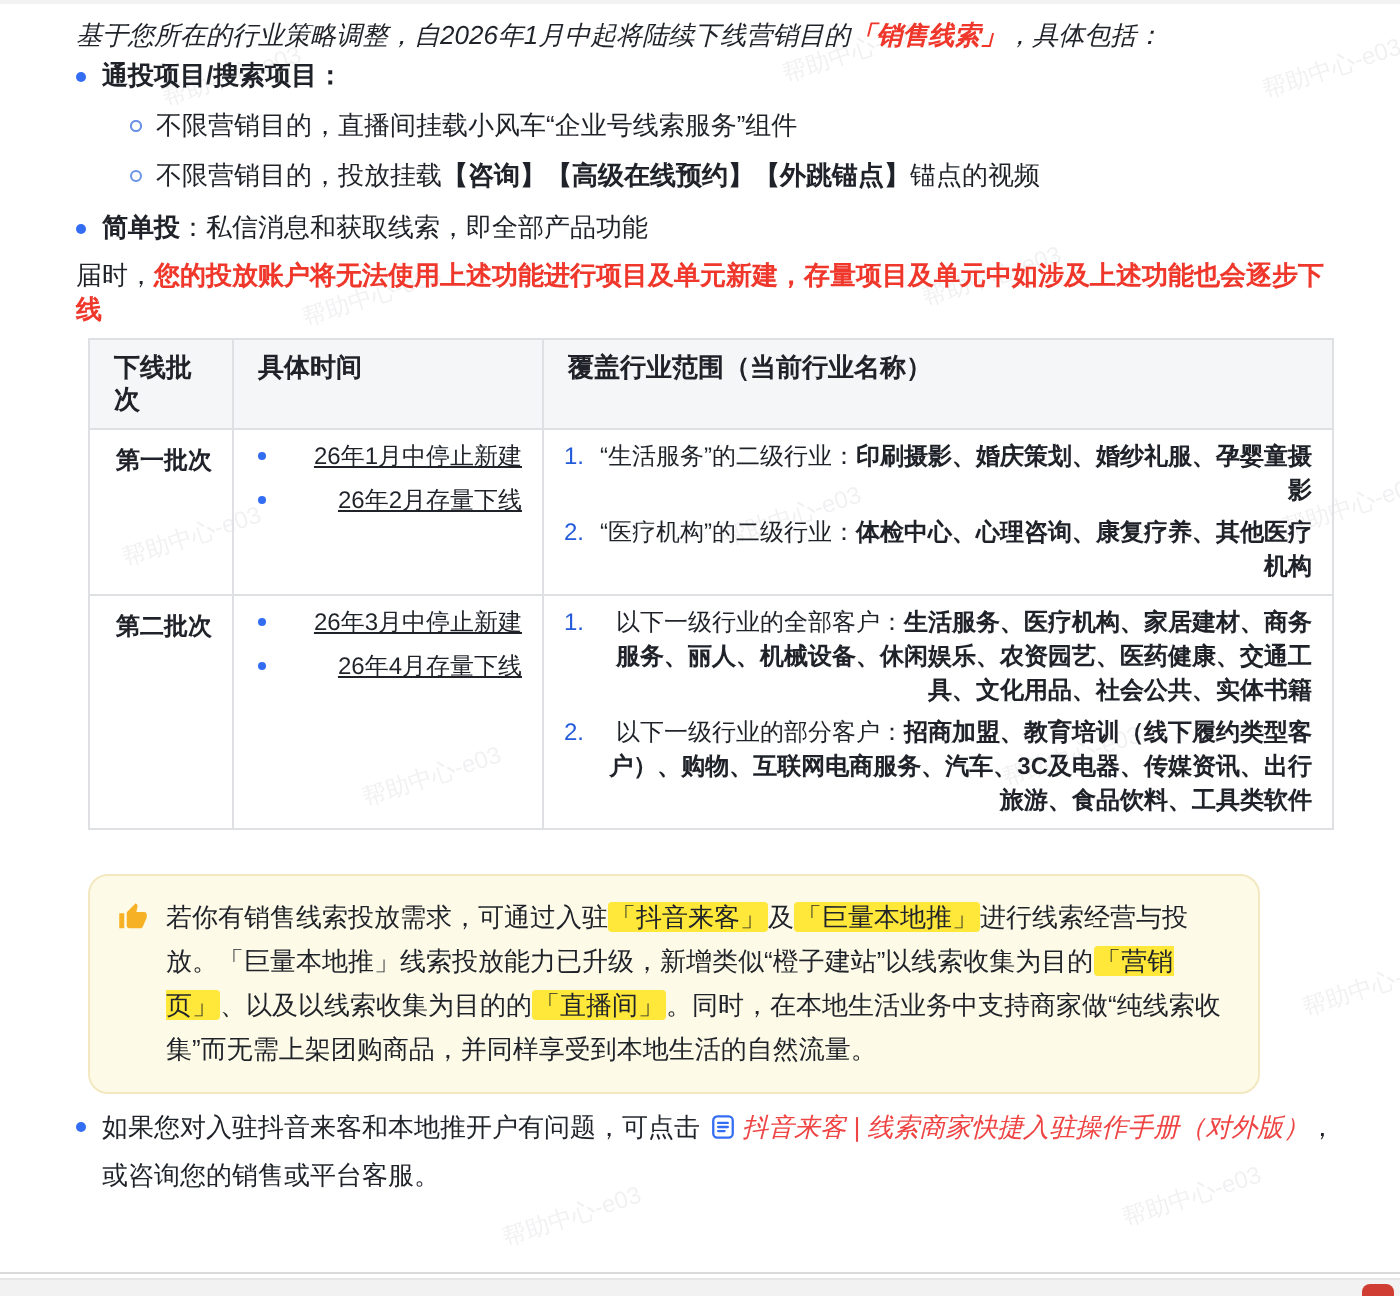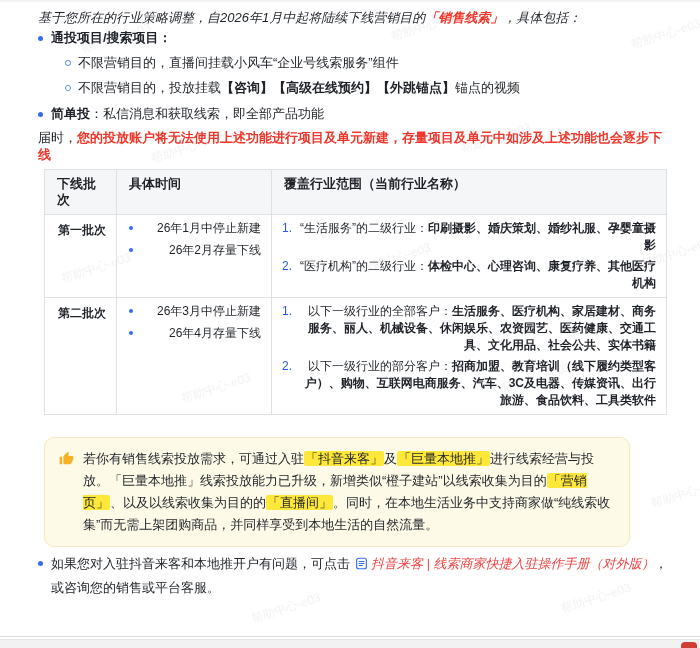--- a/index.html
+++ b/index.html
@@ -18,21 +18,21 @@
   .dot{position:absolute;left:0;top:8px;width:5px;height:5px;border-radius:50%;background:#336df4;}
   .l2{position:relative;padding-left:13px;margin-left:27px;margin-top:5px;line-height:20px;}
   .ring{position:absolute;left:0;top:7px;width:4px;height:4px;border:1.3px solid #6a93e8;border-radius:50%;background:#fff;}
   .warning{margin:5px 0 0;line-height:17px;}
   .warning .red{font-weight:bold;}
   table{border-collapse:collapse;margin:6px 0 0 6px;width:622px;table-layout:fixed;}
   th,td{border:1px solid #dee0e3;vertical-align:top;}
   th{background:#f5f6f7;font-size:13px;text-align:left;padding:6px 12px;line-height:16px;color:#1f2329;}
   td{padding:5px 10px;font-size:12px;line-height:17px;text-align:right;}
   td.batch{font-weight:bold;padding-left:12px;padding-top:7px;}
-  .tline{position:relative;padding-left:14px;margin-bottom:5px;}
+  .tline{position:relative;padding-left:14px;margin-bottom:5px;text-decoration:underline;}
   .tline:last-child{margin-bottom:0;}
   .tdot{position:absolute;left:2px;top:6px;width:4px;height:4px;border-radius:50%;background:#336df4;}
   .scope{display:flex;margin-bottom:4px;line-height:17px;}
   .scope:last-child{margin-bottom:0;}
   .scope .num{color:#245bdb;margin-right:5px;flex:none;}
   .callout{display:flex;margin:22px 0 0 6px;width:586px;box-sizing:border-box;background:#fefae8;
            border:1px solid #f3e8c0;border-radius:10px;padding:10px 14px;line-height:22px;}
   .thumb{flex:none;margin-right:9px;padding-top:3px;}
   .callout p{margin:0;font-size:13px;}
   .hl{background:#ffe83a;border-radius:2px;padding:0 1px;}

